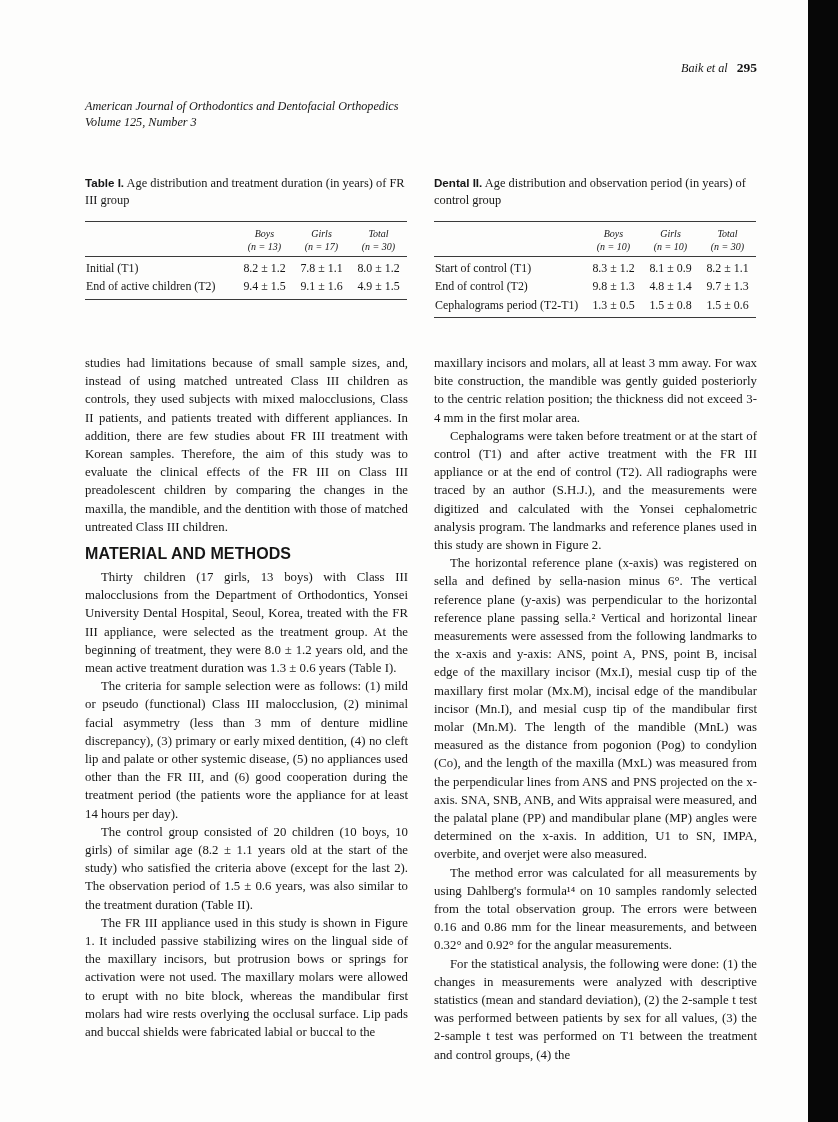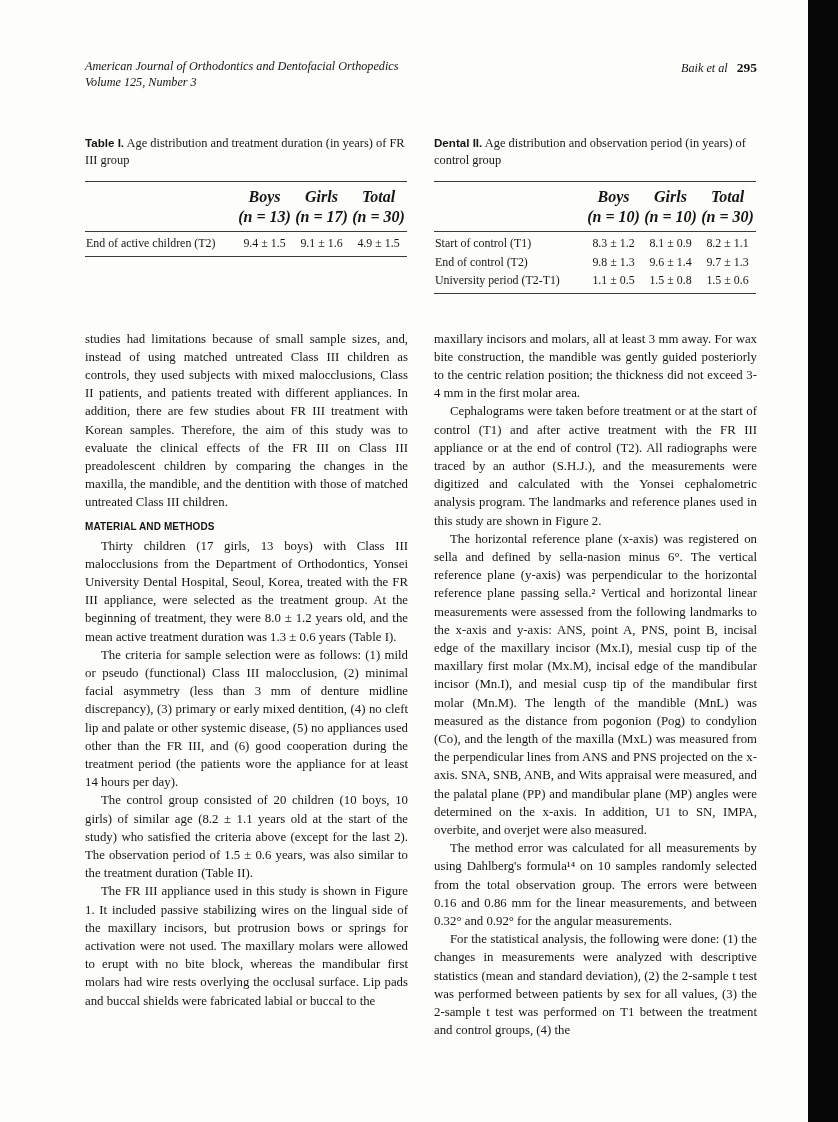--- a/index.html
+++ b/index.html
@@ -22,36 +22,36 @@
   }
   .content {
     position: absolute; left: 85px; top: 58px;
     width: 672px;
   }
   
   .page-header {
     display: flex; justify-content: space-between; align-items: flex-start;
     font-size: 12.2px; line-height: 1.35;
   }
-  .journal-id { font-style: italic; }
+  .journal-id { font-style: italic; margin-top: 40px; }
   .running-right { font-style: italic; white-space: nowrap; padding-top: 1px; margin-left: 42px; }
   .pageno { font-style: normal; font-weight: bold; font-size: 13.5px; margin-left: 9px; }
 
   
   .tables-row { display: flex; gap: 27px; margin-top: 44px; }
   .tbl { width: 322px; }
   .tbl-caption { font-size: 12.4px; line-height: 1.4; margin-bottom: 11px; }
   .tbl-label { font-weight: bold; font-family: Liberation Sans, sans-serif; font-size: 11.6px; }
   table.data-table {
     width: 100%; border-collapse: collapse;
     border-top: 1px solid #3a3a3a;
   }
   table.data-table th {
-    font-weight: bold; font-style: italic;
-    font-size: 16px; line-height: 1.3;
+    font-weight: normal; font-style: italic;
+    font-size: 10px; line-height: 1.3;
     text-align: center; vertical-align: bottom;
     padding: 5px 1px 3px 1px;
     border-bottom: 1px solid #3a3a3a;
   }
   table.data-table td {
     font-size: 11.9px; line-height: 1.38;
     padding: 1px 1px; vertical-align: top;
   }
   table.data-table td.rowlabel { text-align: left; white-space: nowrap; }
   table.data-table td.val { text-align: center; white-space: nowrap; width: 57px; }
@@ -62,21 +62,21 @@
   
   .body-columns { display: flex; gap: 26px; margin-top: 36px; }
   .col { width: 323px; }
   p.para {
     font-size: 12.8px; line-height: 18.2px;
     text-align: justify;
   }
   p.indent { text-indent: 16px; }
   h2.section-heading {
     font-family: "Liberation Sans", sans-serif;
-    font-size: 10px; font-weight: bold;
+    font-size: 16px; font-weight: bold;
     letter-spacing: 0.1px;
     margin: 9px 0 5px 0;
   }
 </style>
 </head>
 <body>
 
 <div class="page">
   <div class="content">
 
@@ -110,20 +110,26 @@
                 <div>(n = 17)</div>
               </th>
               <th>
                 <div>Total</div>
                 <div>(n = 30)</div>
               </th>
             </tr>
           </thead>
           <tbody>
             <tr>
+              <td class="rowlabel">Initial (T1)</td>
+              <td class="val">8.2 ± 1.2</td>
+              <td class="val">7.8 ± 1.1</td>
+              <td class="val">8.0 ± 1.2</td>
+            </tr>
+            <tr>
               <td class="rowlabel">End of active children (T2)</td>
               <td class="val">9.4 ± 1.5</td>
               <td class="val">9.1 ± 1.6</td>
               <td class="val">4.9 ± 1.5</td>
             </tr>
           </tbody>
         </table>
       </div>
 
       <div class="tbl">
@@ -152,26 +158,26 @@
           <tbody>
             <tr>
               <td class="rowlabel">Start of control (T1)</td>
               <td class="val">8.3 ± 1.2</td>
               <td class="val">8.1 ± 0.9</td>
               <td class="val">8.2 ± 1.1</td>
             </tr>
             <tr>
               <td class="rowlabel">End of control (T2)</td>
               <td class="val">9.8 ± 1.3</td>
-              <td class="val">9.6 ± 1.4</td>
+              <td class="val">4.8 ± 1.4</td>
               <td class="val">9.7 ± 1.3</td>
             </tr>
             <tr>
-              <td class="rowlabel">University period (T2-T1)</td>
-              <td class="val">1.1 ± 0.5</td>
+              <td class="rowlabel">Cephalograms period (T2-T1)</td>
+              <td class="val">1.3 ± 0.5</td>
               <td class="val">1.5 ± 0.8</td>
               <td class="val">1.5 ± 0.6</td>
             </tr>
           </tbody>
         </table>
       </div>
 
     </div>
 
     <div class="body-columns">

